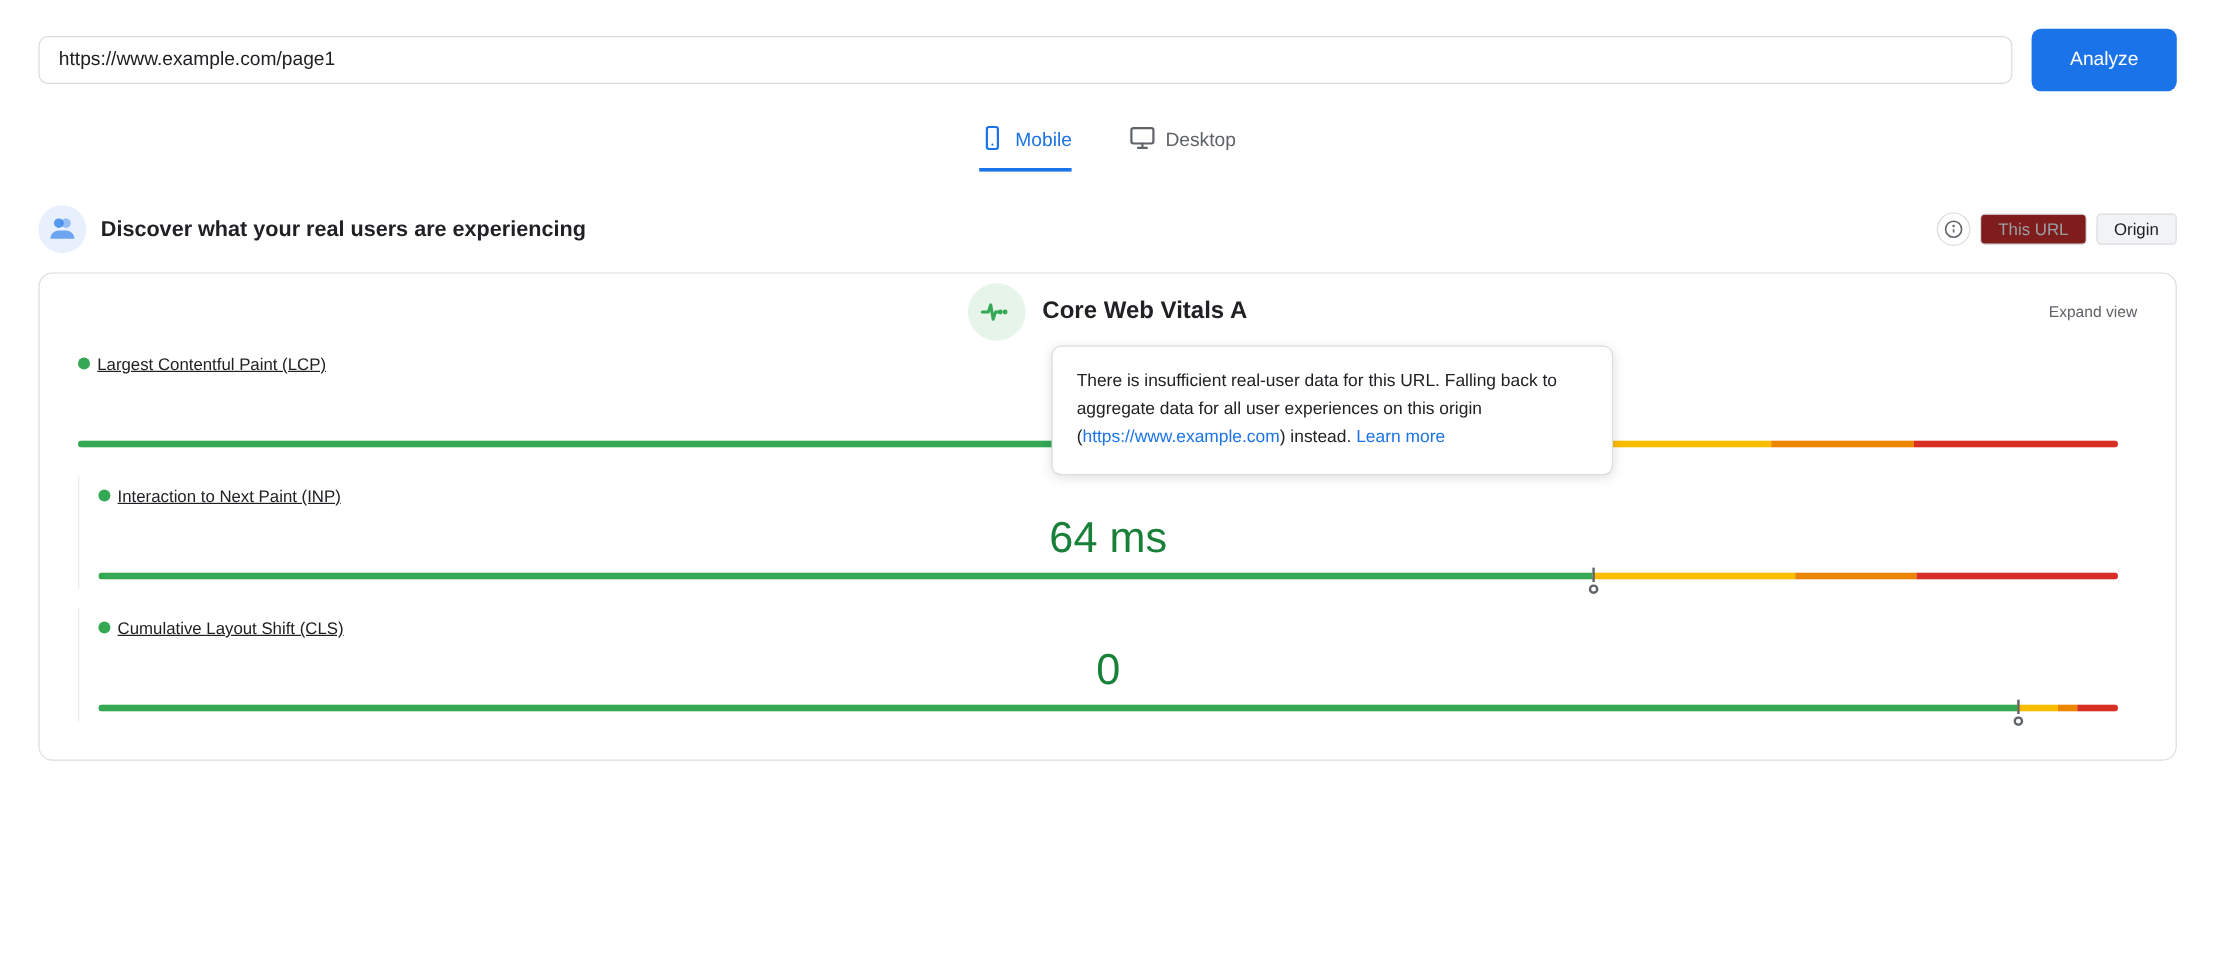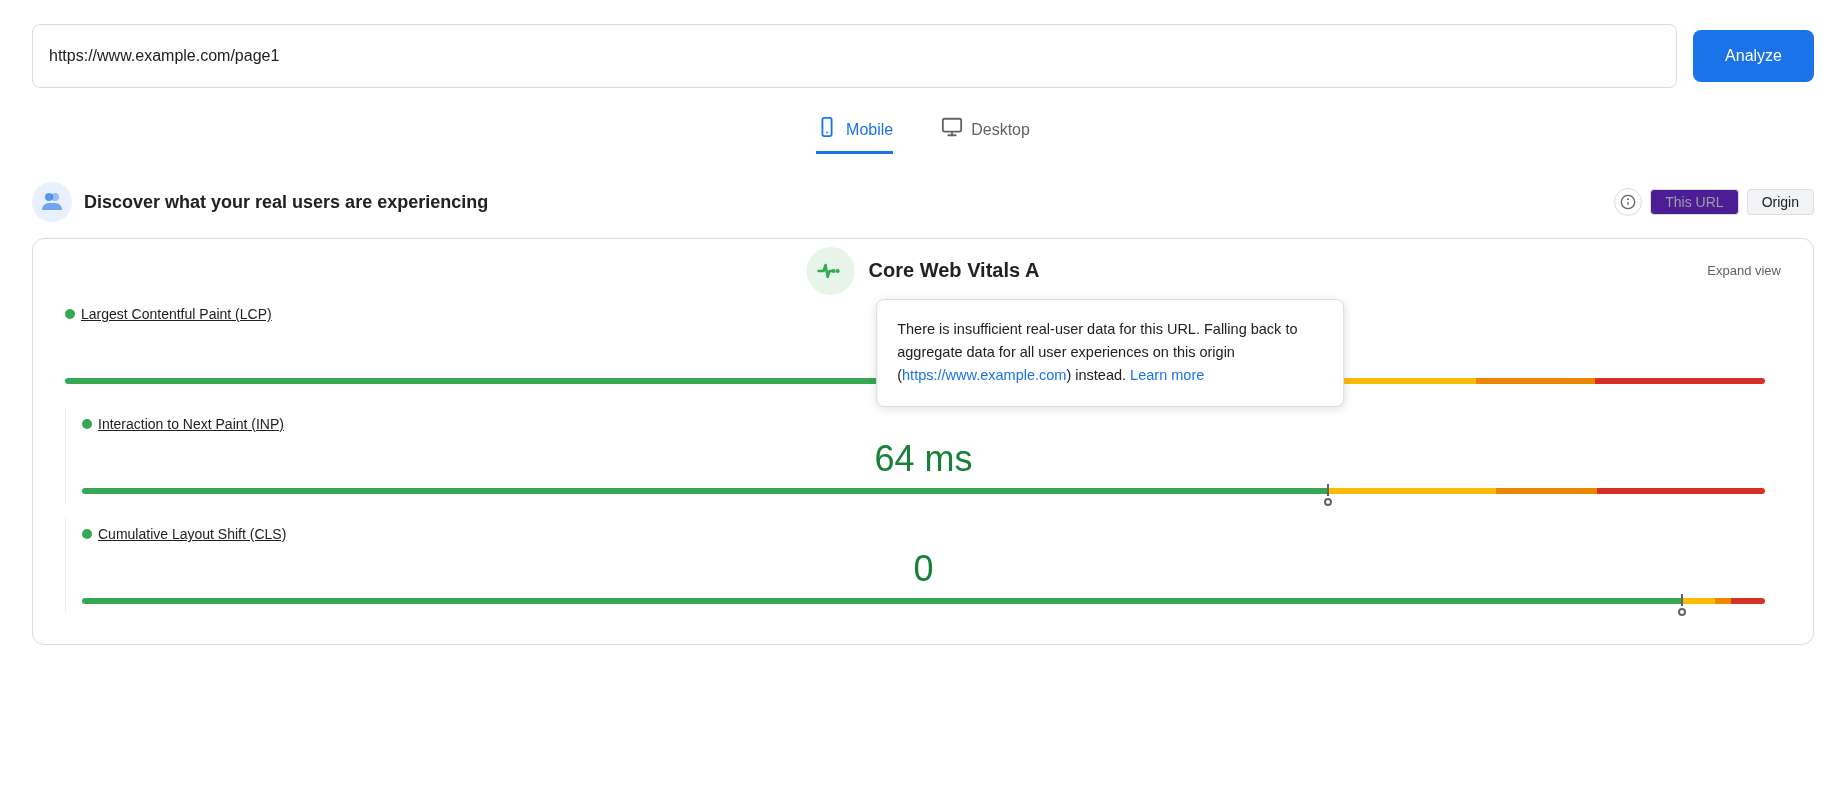--- a/index.html
+++ b/index.html
@@ -15,21 +15,21 @@
 
     
     .url-bar-row {
       display: flex;
       align-items: center;
       gap: 16px;
       margin-bottom: 28px;
     }
     .url-input {
       flex: 1;
-      height: 64px;
+      height: 40px;
       border: 1.5px solid #dadce0;
       border-radius: 8px;
       padding: 0 16px;
       font-size: 16px;
       color: #202124;
       outline: none;
     }
     .analyze-btn {
       height: 52px;
       padding: 0 32px;
@@ -109,21 +109,21 @@
       align-items: center;
       justify-content: center;
       cursor: pointer;
       color: #5f6368;
       font-size: 14px;
     }
     .toggle-btn {
       padding: 4px 14px;
       border: 1px solid #dadce0;
       border-radius: 4px;
-      background: #4c1d95;
+      background: #7f1d1d;
       font-size: 14px;
       cursor: pointer;
       color: #5f6368;
     }
     .toggle-btn.active-url {
       color: #9aa0a6;
     }
     .toggle-btn.active-origin {
       background: #f1f3f4;
       color: #202124;

